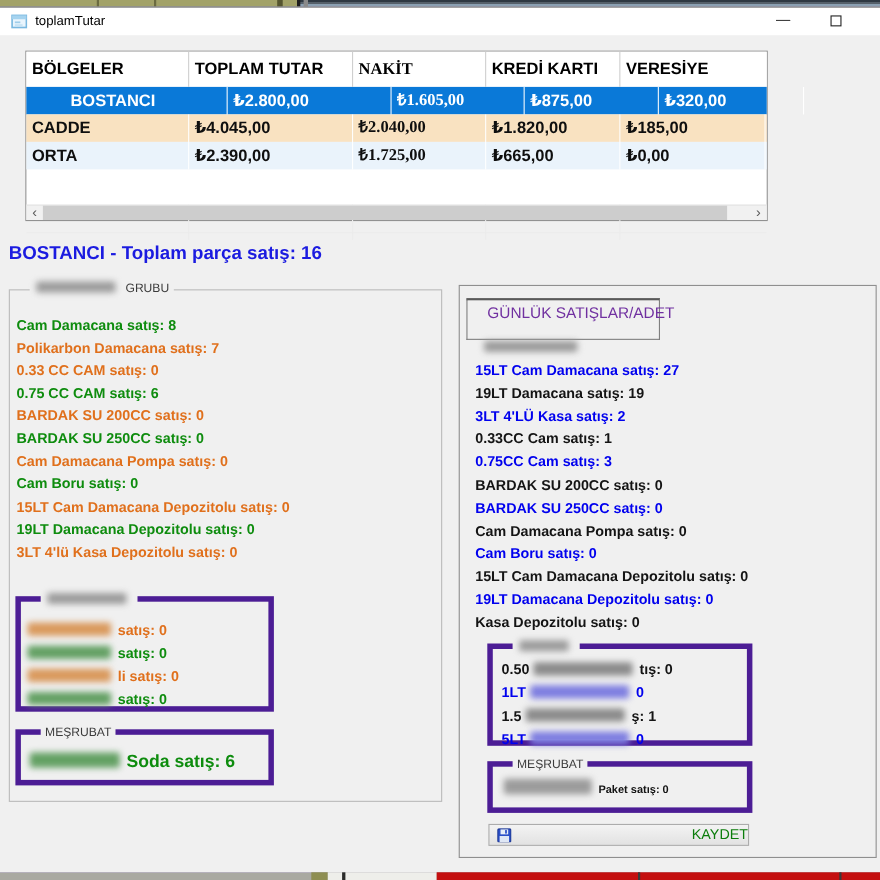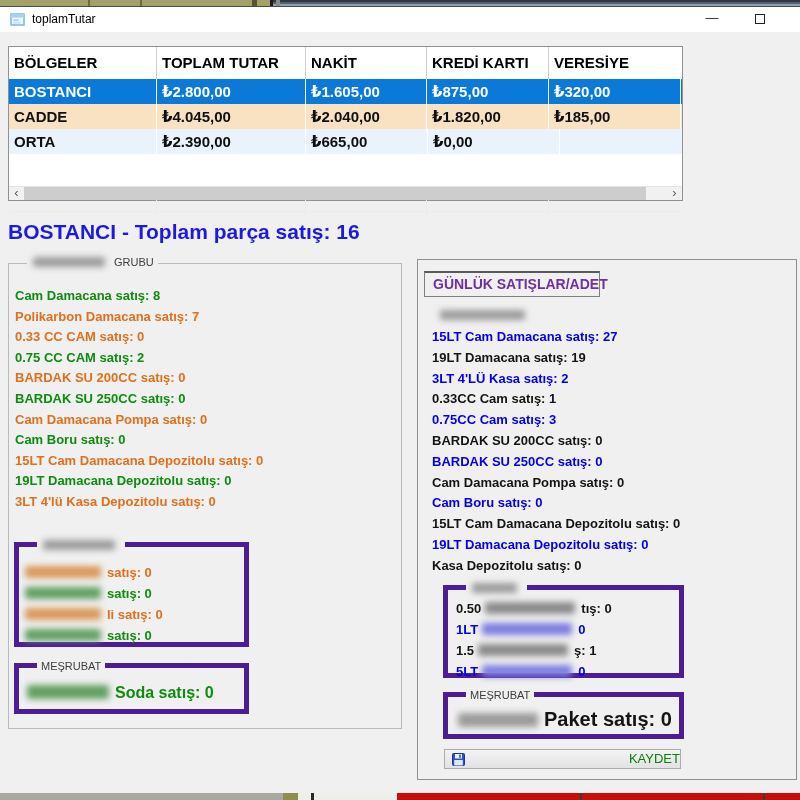--- a/index.html
+++ b/index.html
@@ -26,68 +26,68 @@
   
   .window{position:absolute;left:0;top:6px;width:800px;height:787px;background:#f0f0f0;border-top:1px solid #4a4a4a;}
   .titlebar{position:absolute;left:0;top:0;width:800px;height:25px;background:#ffffff;}
   .app-icon{position:absolute;left:10px;top:5px;width:15px;height:15px;}
   .title{position:absolute;left:32px;top:5px;font-size:12px;color:#000;}
   .btn-min{position:absolute;left:698px;top:0;width:28px;height:25px;text-align:center;line-height:22px;font-size:13px;color:#222;cursor:default;}
   .btn-max{position:absolute;left:746px;top:0;width:28px;height:25px;cursor:default;}
   .maxbox{position:absolute;left:9px;top:7px;width:10px;height:10px;border:1.4px solid #222;}
 
   
-  .grid{position:absolute;left:8px;top:39px;width:675px;height:155px;background:#ffffff;border:1px solid #919191;}
+  .grid{position:absolute;left:23px;top:39px;width:675px;height:155px;background:#ffffff;border:1px solid #919191;}
   .cell{flex:0 0 auto;padding-left:5px;overflow:hidden;white-space:nowrap;}
-  .c0{width:148px;} .c1{width:149px;} .c2{width:121px;} .c3{width:122px;} .c4{width:132px;}
+  .c0{width:148px;} .c1{width:149px;} .c2{width:121px;font-family:Liberation Serif, serif;} .c3{width:122px;} .c4{width:132px;}
   .ghead{display:flex;height:32px;background:#fff;}
   .ghead .cell{font-weight:bold;font-size:15px;color:#000;line-height:32px;border-right:1px solid #cfcfcf;}
   .ghead .c4{border-right:none;}
   .grow{display:flex;height:25px;}
   .grow .cell{font-weight:bold;font-size:15px;line-height:25px;border-right:1px solid rgba(255,255,255,0.95);}
-  .grow.selected{background:#0a79d8;color:#ffffff;}
+  .grow.selected{background:#0a79d8;color:#ffffff;padding-left:35px;}
   .grow.peach{background:#f9e2c1;color:#0f0f0f;}
   .grow.light{background:#eaf3fb;color:#0f0f0f;}
   .gempty{position:absolute;left:0;top:139px;width:673px;height:32px;display:flex;}
   .gempty .cell{height:100%;border-right:1px solid #ececec;}
   .gempty .c4{border-right:none;}
   .gline{position:absolute;left:0;top:164px;width:673px;height:1px;background:#ececec;}
   .hscroll{position:absolute;left:0;bottom:0;width:673px;height:14px;background:#f1f1f1;border-top:1px solid #e3e3e3;}
   .sarrow{position:absolute;top:0;width:15px;height:13px;text-align:center;line-height:12px;font-size:13px;color:#5c5c5c;cursor:default;}
   .sarrow.left{left:0;} .sarrow.right{right:0;}
   .sthumb{position:absolute;left:15px;right:36px;top:0;height:13px;background:#cdcdcd;cursor:default;}
 
   
-  .heading{position:absolute;left:8px;top:213px;font-size:21px;font-weight:bold;color:#1b1be0;}
+  .heading{position:absolute;left:8px;top:213px;font-size:17px;font-weight:bold;color:#1b1be0;}
 
   
   .gbox{position:absolute;border:1px solid #bababa;}
   .gbox.left{left:8px;top:256px;width:394px;height:466px;}
   .glabel{position:absolute;top:-8px;left:18px;background:#f0f0f0;padding:0 4px;font-size:11px;color:#3c3c3c;white-space:nowrap;}
   .ilist{position:absolute;left:6px;top:22px;right:4px;}
   .li{height:20.6px;line-height:20.6px;font-size:13px;font-weight:bold;white-space:nowrap;}
   .li .pre{margin-right:2px;}
   .li.green{color:#0e8c0e;} .li.orange{color:#e0701c;}
   .li.blue{color:#0000ee;} .li.black{color:#141414;}
   .sbox{position:absolute;border:5px solid #4c1d95;}
   .lsub{left:5px;top:278px;width:235px;height:105px;padding:15px 0 0 4px;}
   .lsub .li{height:21px;line-height:21px;}
   .lmes{left:5px;top:399px;width:235px;height:51px;padding:13px 0 0 6px;}
   .lmes .li{font-size:16px;line-height:24px;height:24px;}
 
   
   .rpanel{position:absolute;left:417px;top:252px;width:380px;height:521px;border:1px solid #8f8f8f;background:#f0f0f0;}
-  .rpanel .tab{position:absolute;left:6px;top:11px;width:176px;height:26px;background:#f0f0f0;border:1px solid #7f7f7f;border-top:2px solid #5a5a5a;line-height:23px;padding-left:8px;font-size:14px;font-weight:bold;color:#7030a0;white-space:nowrap;}
+  .rpanel .tab{position:absolute;left:6px;top:11px;width:176px;height:38px;background:#f0f0f0;border:1px solid #7f7f7f;border-top:2px solid #5a5a5a;line-height:23px;padding-left:18px;font-size:14px;font-weight:normal;color:#7030a0;white-space:nowrap;}
   .sublabel{position:absolute;left:20px;top:50px;}
   .rlist{position:absolute;left:14px;top:67px;right:4px;}
   .rlist .li{height:20.8px;line-height:20.8px;}
   .rsub{left:25px;top:325px;width:241px;height:93px;padding:8px 0 0 8px;}
   .rsub .li{height:21px;line-height:21px;}
   .rmes{left:25px;top:432px;width:241px;height:47px;padding:10px 0 0 8px;}
-  .rmes .li{font-size:20px;line-height:24px;height:24px;}
+  .rmes .li{font-size:10px;line-height:24px;height:24px;}
   .save{position:absolute;left:26px;top:489px;width:237px;height:20px;background:linear-gradient(#f3f3f3,#e2e2e2);border:1px solid #acacac;padding:0;cursor:default;}
   .save .floppy{position:absolute;left:7px;top:3px;width:13px;height:13px;}
   .save-label{display:block;width:100%;text-align:right;line-height:18px;font-size:13px;font-weight:normal;color:#0b7d0b;}
 
   
   .blur{display:inline-block;height:12px;border-radius:2px;filter:blur(3px);vertical-align:-1px;margin:0 6px 0 2px;}
   .blur.gray{background:#9b9b9b;}
   .blur.green{background:#63a063;}
   .blur.orange{background:#d9995c;}
   .blur.blue{background:#7d7de0;}
@@ -149,20 +149,21 @@
           <div class="grow peach">
             <div class="cell c0">CADDE</div>
             <div class="cell c1">₺4.045,00</div>
             <div class="cell c2">₺2.040,00</div>
             <div class="cell c3">₺1.820,00</div>
             <div class="cell c4">₺185,00</div>
           </div>
           <div class="grow light">
             <div class="cell c0">ORTA</div>
             <div class="cell c1">₺2.390,00</div>
+            <div class="cell c2">₺1.725,00</div>
             <div class="cell c3">₺665,00</div>
             <div class="cell c4">₺0,00</div>
           </div>
         </div>
       <div class="gempty">
         <div class="cell c0"></div>
           <div class="cell c1"></div>
           <div class="cell c2"></div>
           <div class="cell c3"></div>
           <div class="cell c4"></div>
@@ -179,21 +180,21 @@
 
     <div class="gbox left">
       <span class="glabel">
         <span class="blur gray w72"></span>
         <span>GRUBU</span>
       </span>
       <div class="ilist" id="leftList">
           <div class="li green"><span>Cam Damacana satış: 8</span></div>
           <div class="li orange"><span>Polikarbon Damacana satış: 7</span></div>
           <div class="li orange"><span>0.33 CC CAM satış: 0</span></div>
-          <div class="li green"><span>0.75 CC CAM satış: 2</span></div>
+          <div class="li green"><span>0.75 CC CAM satış: 6</span></div>
           <div class="li orange"><span>BARDAK SU 200CC satış: 0</span></div>
           <div class="li green"><span>BARDAK SU 250CC satış: 0</span></div>
           <div class="li orange"><span>Cam Damacana Pompa satış: 0</span></div>
           <div class="li green"><span>Cam Boru satış: 0</span></div>
           <div class="li orange"><span>15LT Cam Damacana Depozitolu satış: 0</span></div>
           <div class="li green"><span>19LT Damacana Depozitolu satış: 0</span></div>
           <div class="li orange"><span>3LT 4'lü Kasa Depozitolu satış: 0</span></div>
         </div>
 
       <div class="sbox lsub">
@@ -202,21 +203,21 @@
             <div class="li orange"><span class="blur orange"></span><span>satış: 0</span></div>
             <div class="li green"><span class="blur green"></span><span>satış: 0</span></div>
             <div class="li orange"><span class="blur orange"></span><span>li satış: 0</span></div>
             <div class="li green"><span class="blur green"></span><span>satış: 0</span></div>
           </div>
       </div>
 
       <div class="sbox lmes">
         <span class="glabel">MEŞRUBAT</span>
         <div class="li green">
-          <span class="blur green"></span><span>Soda satış: 0</span>
+          <span class="blur green"></span><span>Soda satış: 6</span>
         </div>
       </div>
     </div>
 
     <div class="rpanel">
       <div class="tab"><span>GÜNLÜK SATIŞLAR/ADET</span></div>
       <span class="blur gray w85 sublabel"></span>
       <div class="rlist" id="rightList">
           <div class="li blue"><span>15LT Cam Damacana satış: 27</span></div>
           <div class="li black"><span>19LT Damacana satış: 19</span></div>

